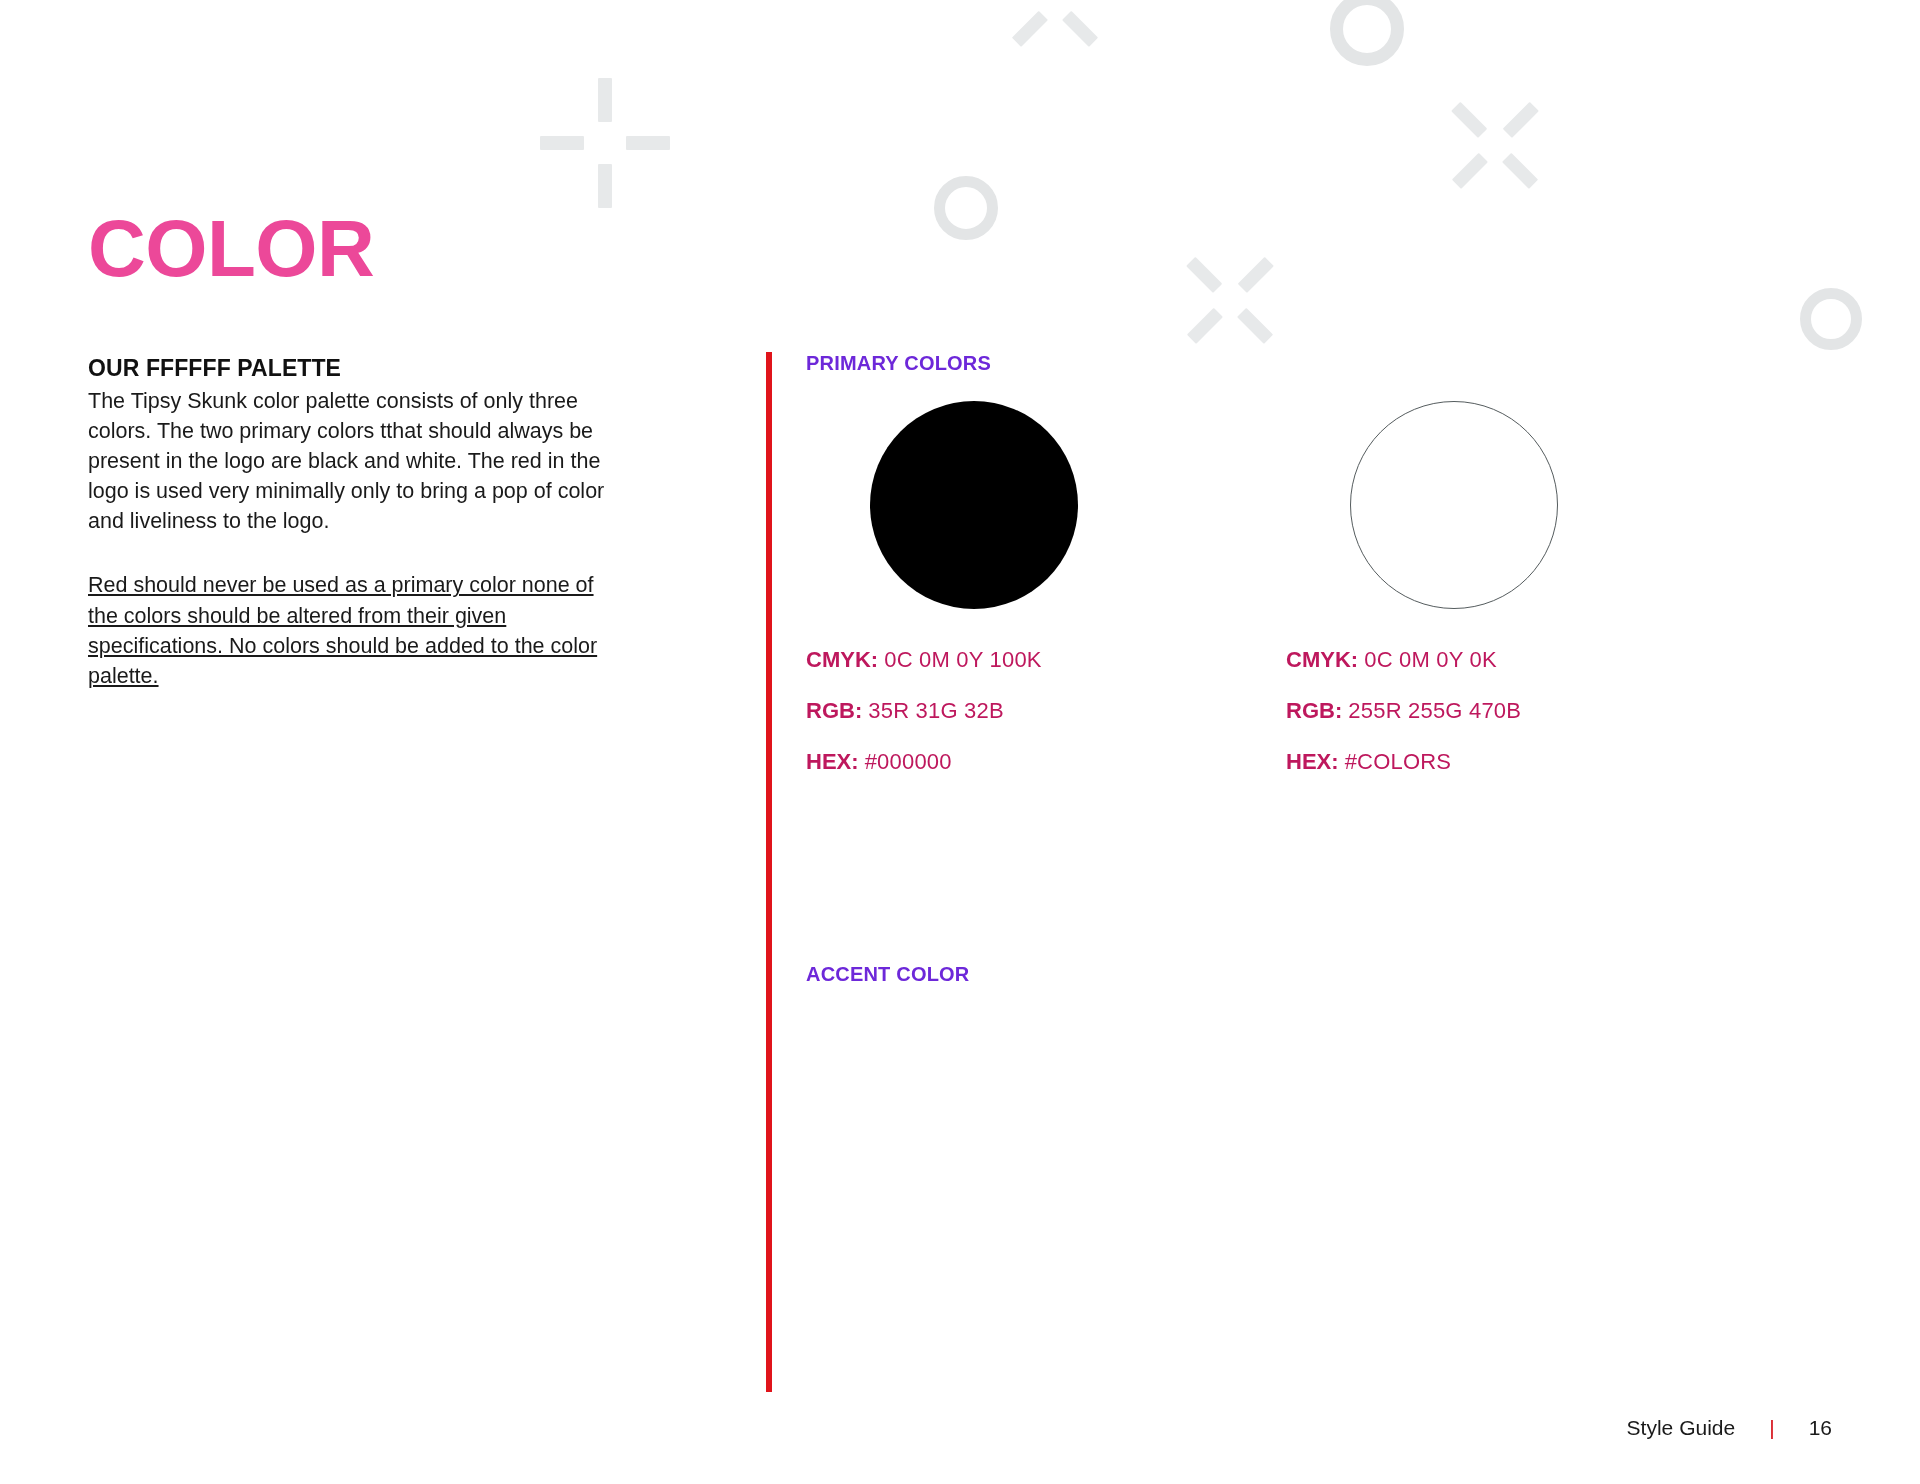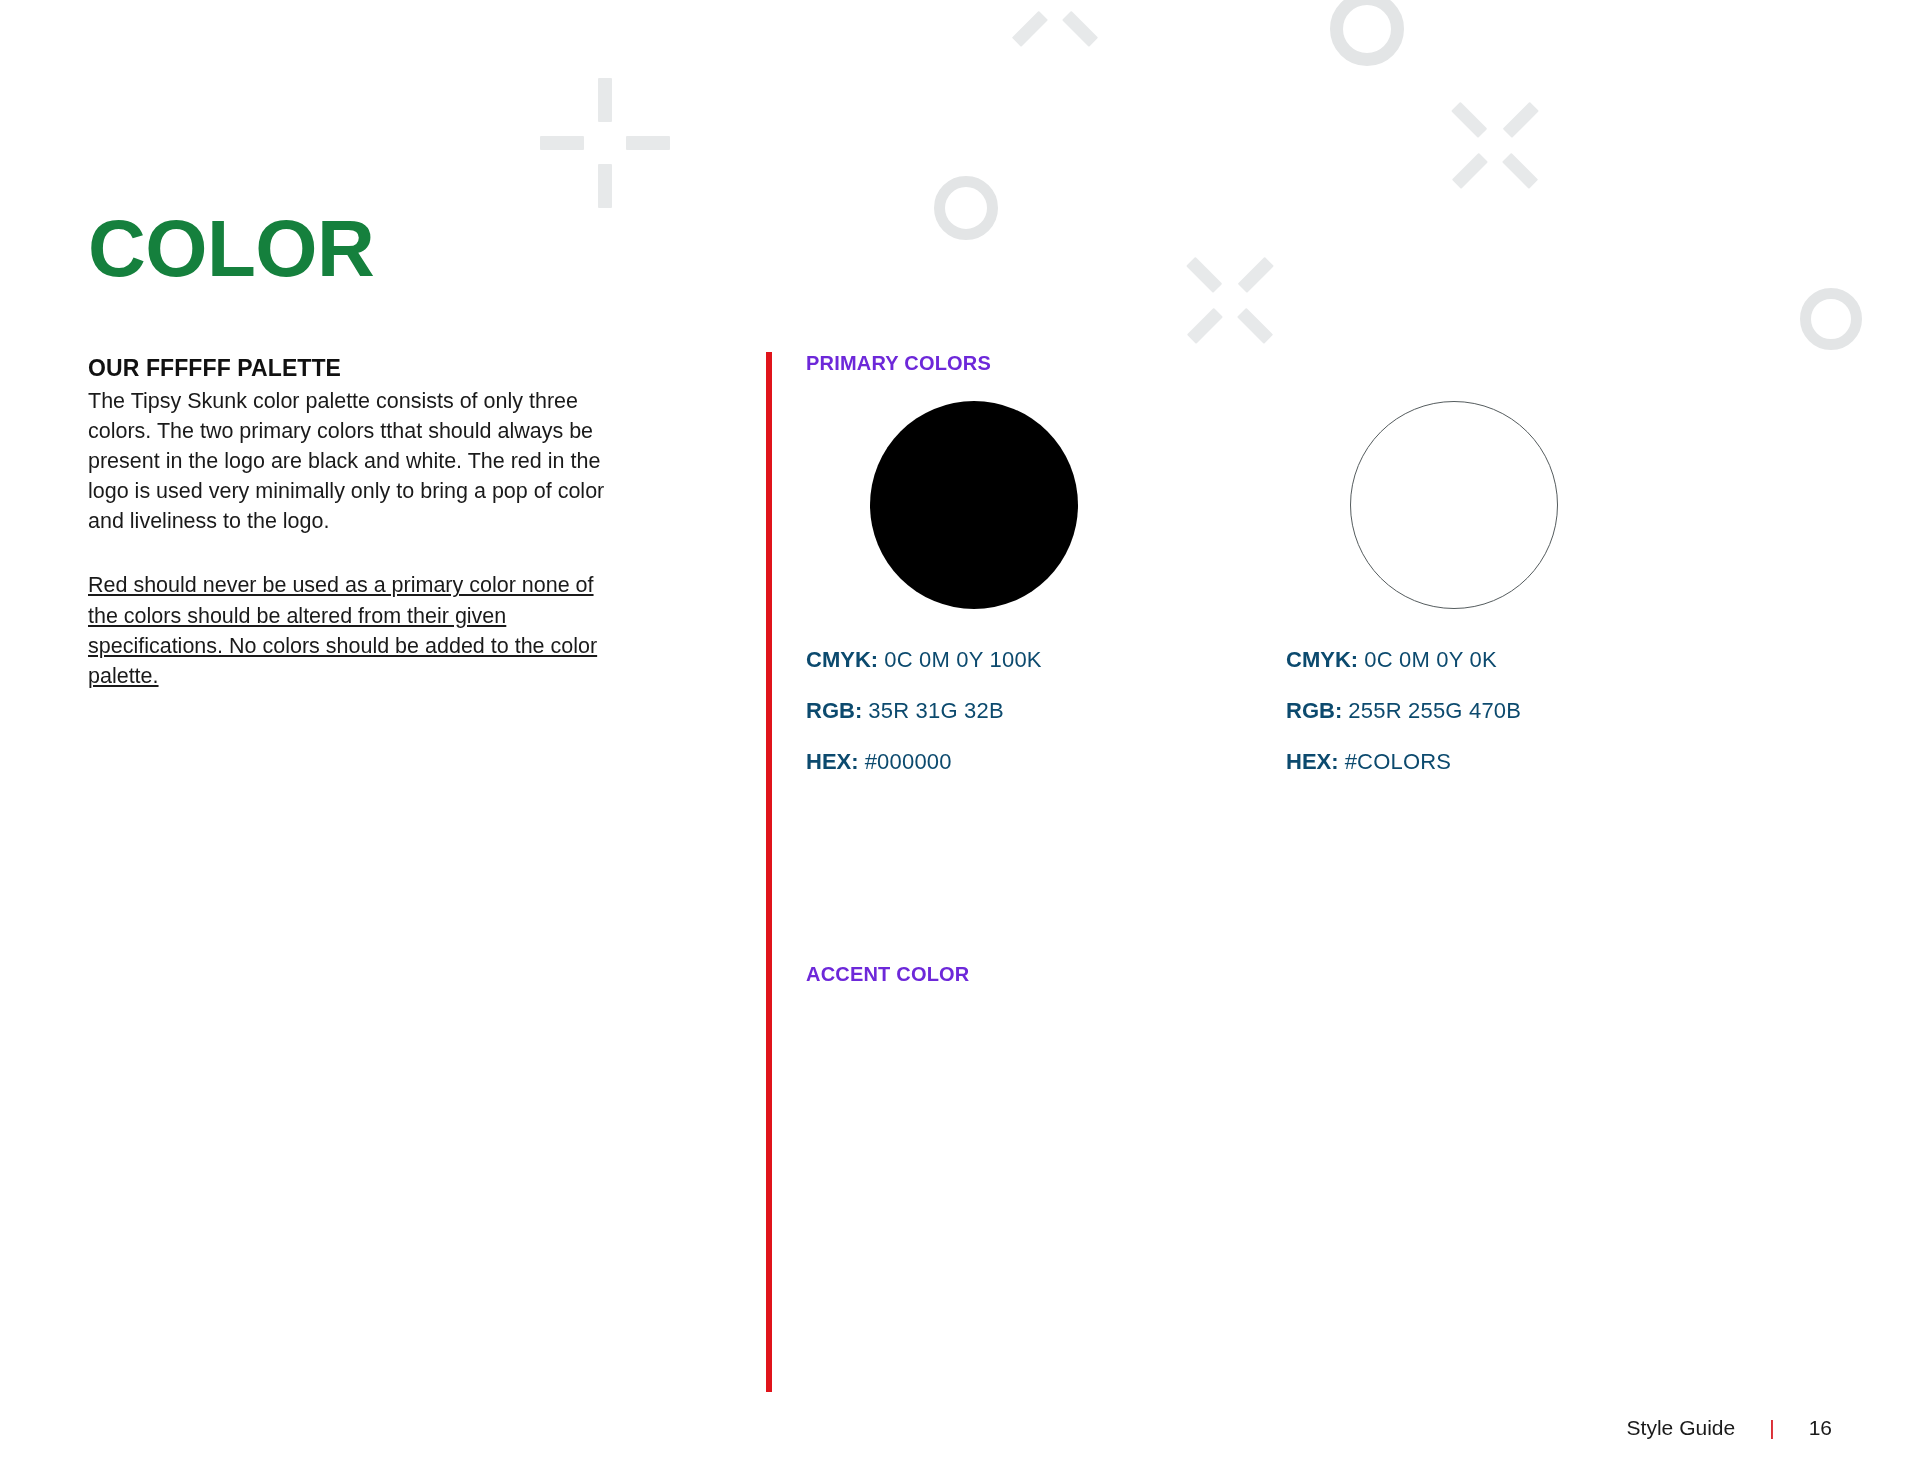--- a/index.html
+++ b/index.html
@@ -44,21 +44,21 @@
 
   
   #page-title {
     position: absolute;
     left: 88px;
     top: 155px;
     font-size: 80px;
     line-height: 1;
     font-weight: 700;
     letter-spacing: -0.5px;
-    color: #15803d;
+    color: #ec4899;
   }
 
   
   #left-col {
     position: absolute;
     left: 88px;
     top: 355px;
     width: 540px;
   }
   .col-heading {
@@ -123,21 +123,21 @@
   .swatch-circle.white { background: #ffffff; border: 1px solid #555c5e; }
   .swatch-circle.red   { background: #da2128; }
   .spec-list {
     margin-top: 40px;
   }
   .spec-line {
     font-size: 22px;
     line-height: 1;
     margin-bottom: 29px;
     white-space: nowrap;
-    color: #0c4a6e;
+    color: #be185d;
   }
   .spec-line:last-child { margin-bottom: 0; }
   .spec-key {
     font-weight: 700;
   }
   .spec-val {
     font-weight: 400;
     letter-spacing: 0.2px;
   }
 

